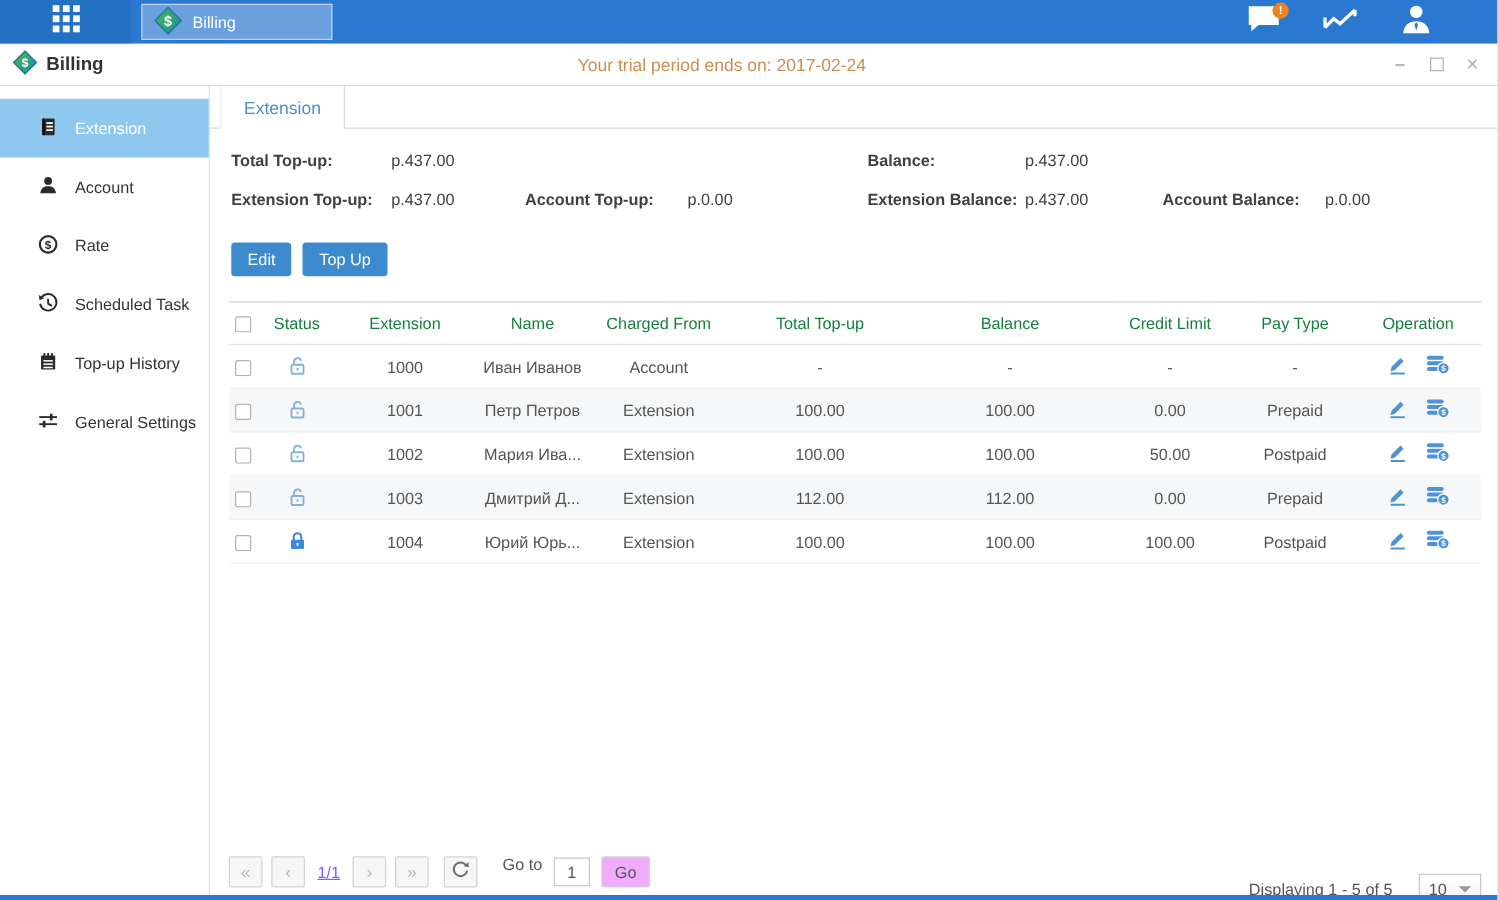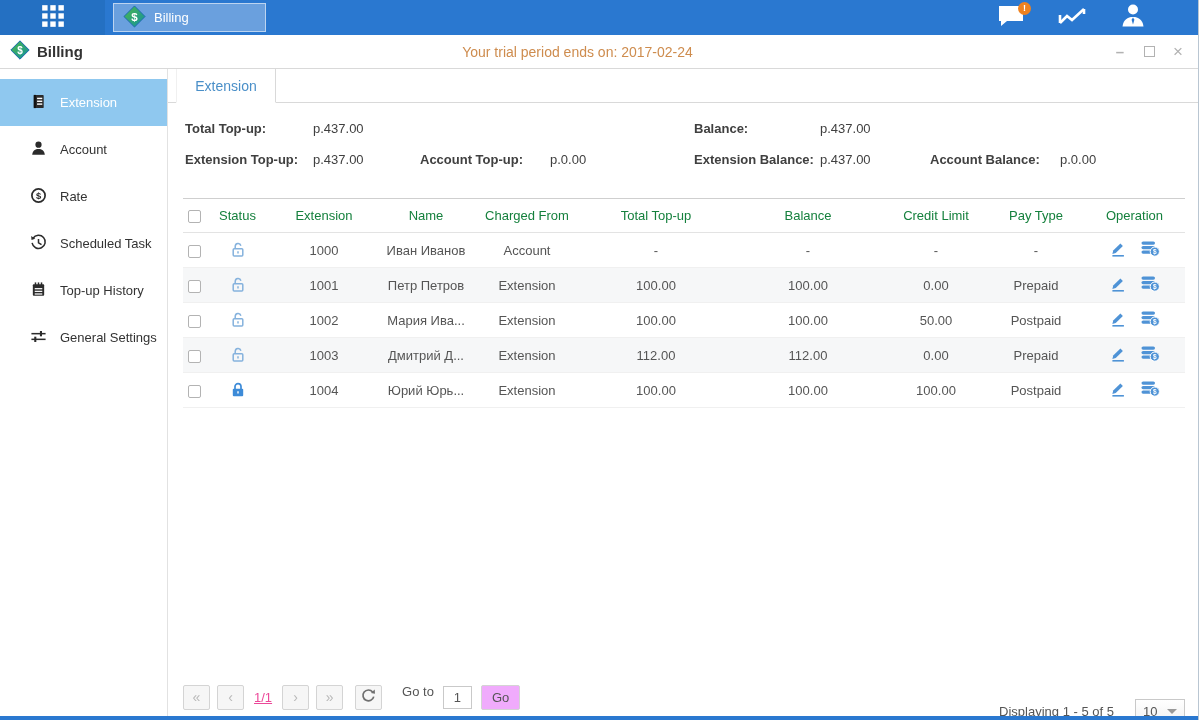--- a/index.html
+++ b/index.html
@@ -63,21 +63,21 @@
   .col-name { width:96px; } .col-charged { width:106px; } .col-topup { width:152px; }
   .col-balance { width:152px; } .col-credit { width:104px; } .col-paytype { width:96px; } .col-op { width:101px; }
   .checkbox { display:inline-block; width:13px; height:13px; border:1px solid #b3b3b3; border-radius:2px; background:#fff; vertical-align:middle; cursor:pointer; }
   .opcell { display:flex; align-items:center; justify-content:center; gap:15px; }
   .opcell svg { cursor:pointer; }
   .statuscell svg { vertical-align:middle; }
   
   .pagination { position:absolute; left:15px; right:13px; bottom:6px; height:26px; display:flex; align-items:center; font-size:13px; color:#555; }
   .pgbtn { width:27px; height:25px; background:#f6f6f6; border:1px solid #d4d4d4; border-radius:2px;
     display:flex; align-items:center; justify-content:center; color:#b9b9b9; font-size:14px; margin-right:7px; cursor:pointer; }
-  .pgindicator { margin:0 10px 0 3px; color:#ec4899;text-decoration:underline; }
+  .pgindicator { margin:0 10px 0 3px; color:#8b5cf6;text-decoration:underline; }
   .refresh { margin-left:5px; }
   .goto-label { margin:0 9px 12px 13px; }
   .goto-input { width:29px; height:23px; border:1px solid #c9c9c9; text-align:center; font-size:13px; color:#555; font-family:"Liberation Sans",sans-serif; }
   .go-btn { height:25px; padding:0 10px; background:#f0abfc; border:1px solid #d4d4d4; border-radius:2px;
     color:#555; font-size:13px; display:flex; align-items:center; margin-left:9px; cursor:pointer; }
   .pag-right { margin-left:auto; display:flex; align-items:center; gap:21px;margin-top:28px; }
   .select-box { width:50px; height:24px; border:1px solid #c9c9c9; background:linear-gradient(#fff,#f2f2f2);
     display:flex; align-items:center; justify-content:space-between; padding:0 7px; cursor:pointer; }
   .select-caret { width:0; height:0; border-left:5px solid transparent; border-right:5px solid transparent; border-top:5px solid #999; }
   
@@ -256,20 +256,24 @@
         <span class="sum-label r2 c1l">Extension Top-up:</span>
         <span class="sum-value r2 c1v">p.437.00</span>
         <span class="sum-label r2 c2l">Account Top-up:</span>
         <span class="sum-value r2 c2v">p.0.00</span>
         <span class="sum-label r2 c3l">Extension Balance:</span>
         <span class="sum-value r2 c3v">p.437.00</span>
         <span class="sum-label r2 c4l">Account Balance:</span>
         <span class="sum-value r2 c4v">p.0.00</span>
       </div>
 
+      <div class="btnrow">
+        <button class="btn">Edit</button>
+        <button class="btn">Top Up</button>
+      </div>
 
       <div class="table">
         <div class="thead">
           <div class="cell col-check"><span class="checkbox"></span></div>
           <div class="cell col-status">Status</div>
           <div class="cell col-ext">Extension</div>
           <div class="cell col-name">Name</div>
           <div class="cell col-charged">Charged From</div>
           <div class="cell col-topup">Total Top-up</div>
           <div class="cell col-balance">Balance</div>

